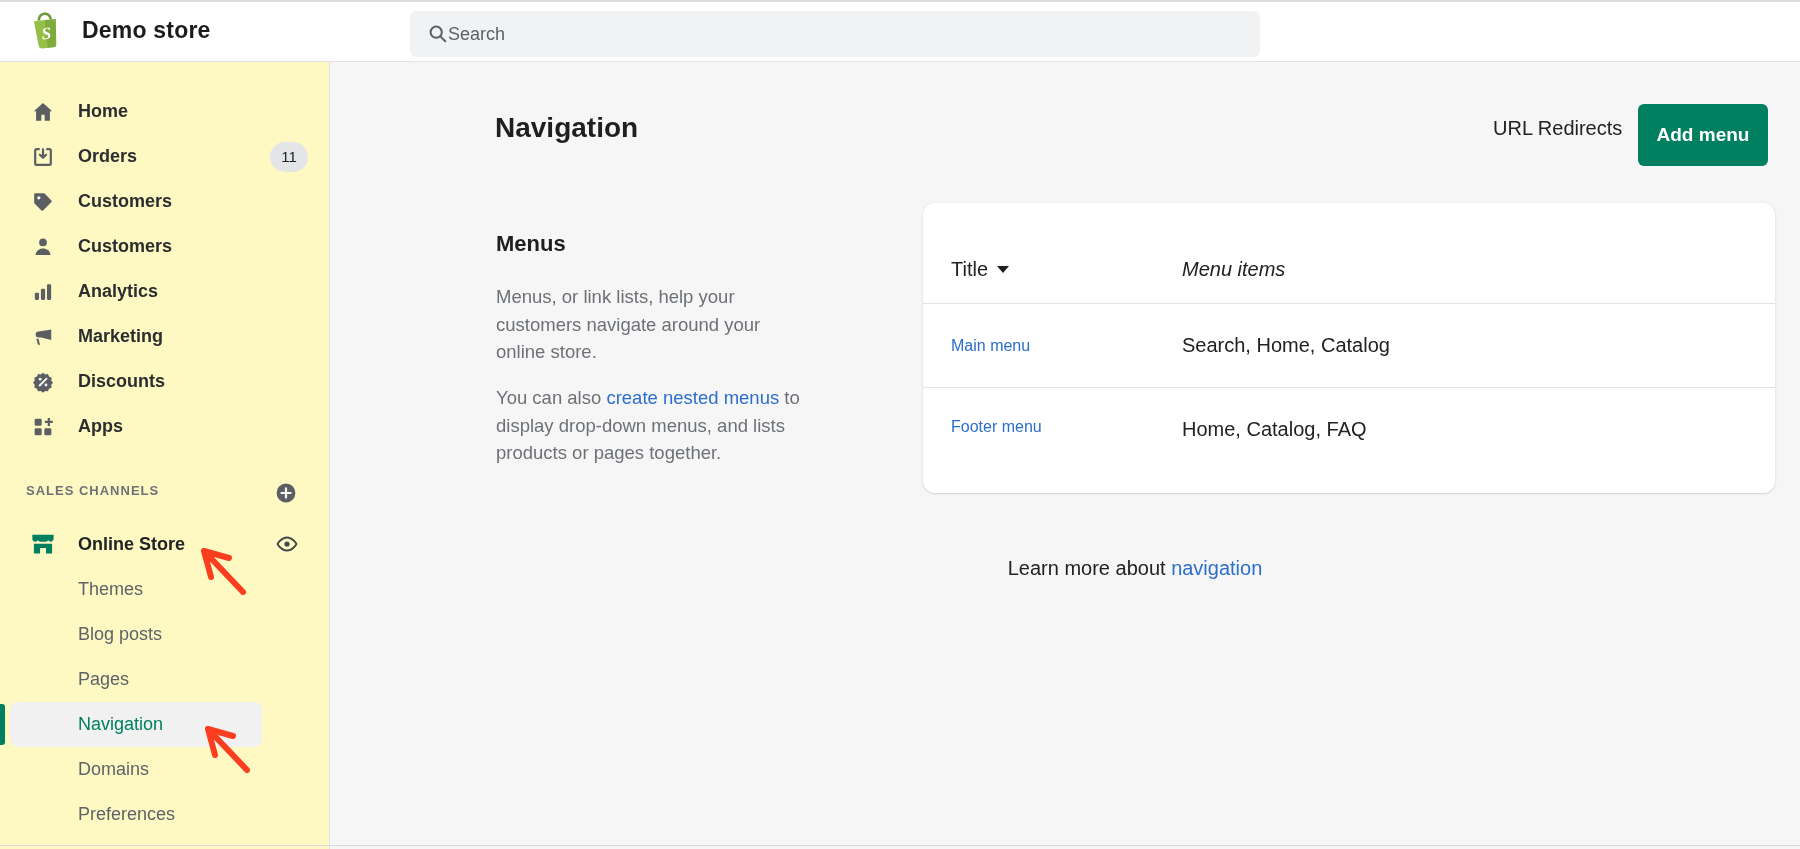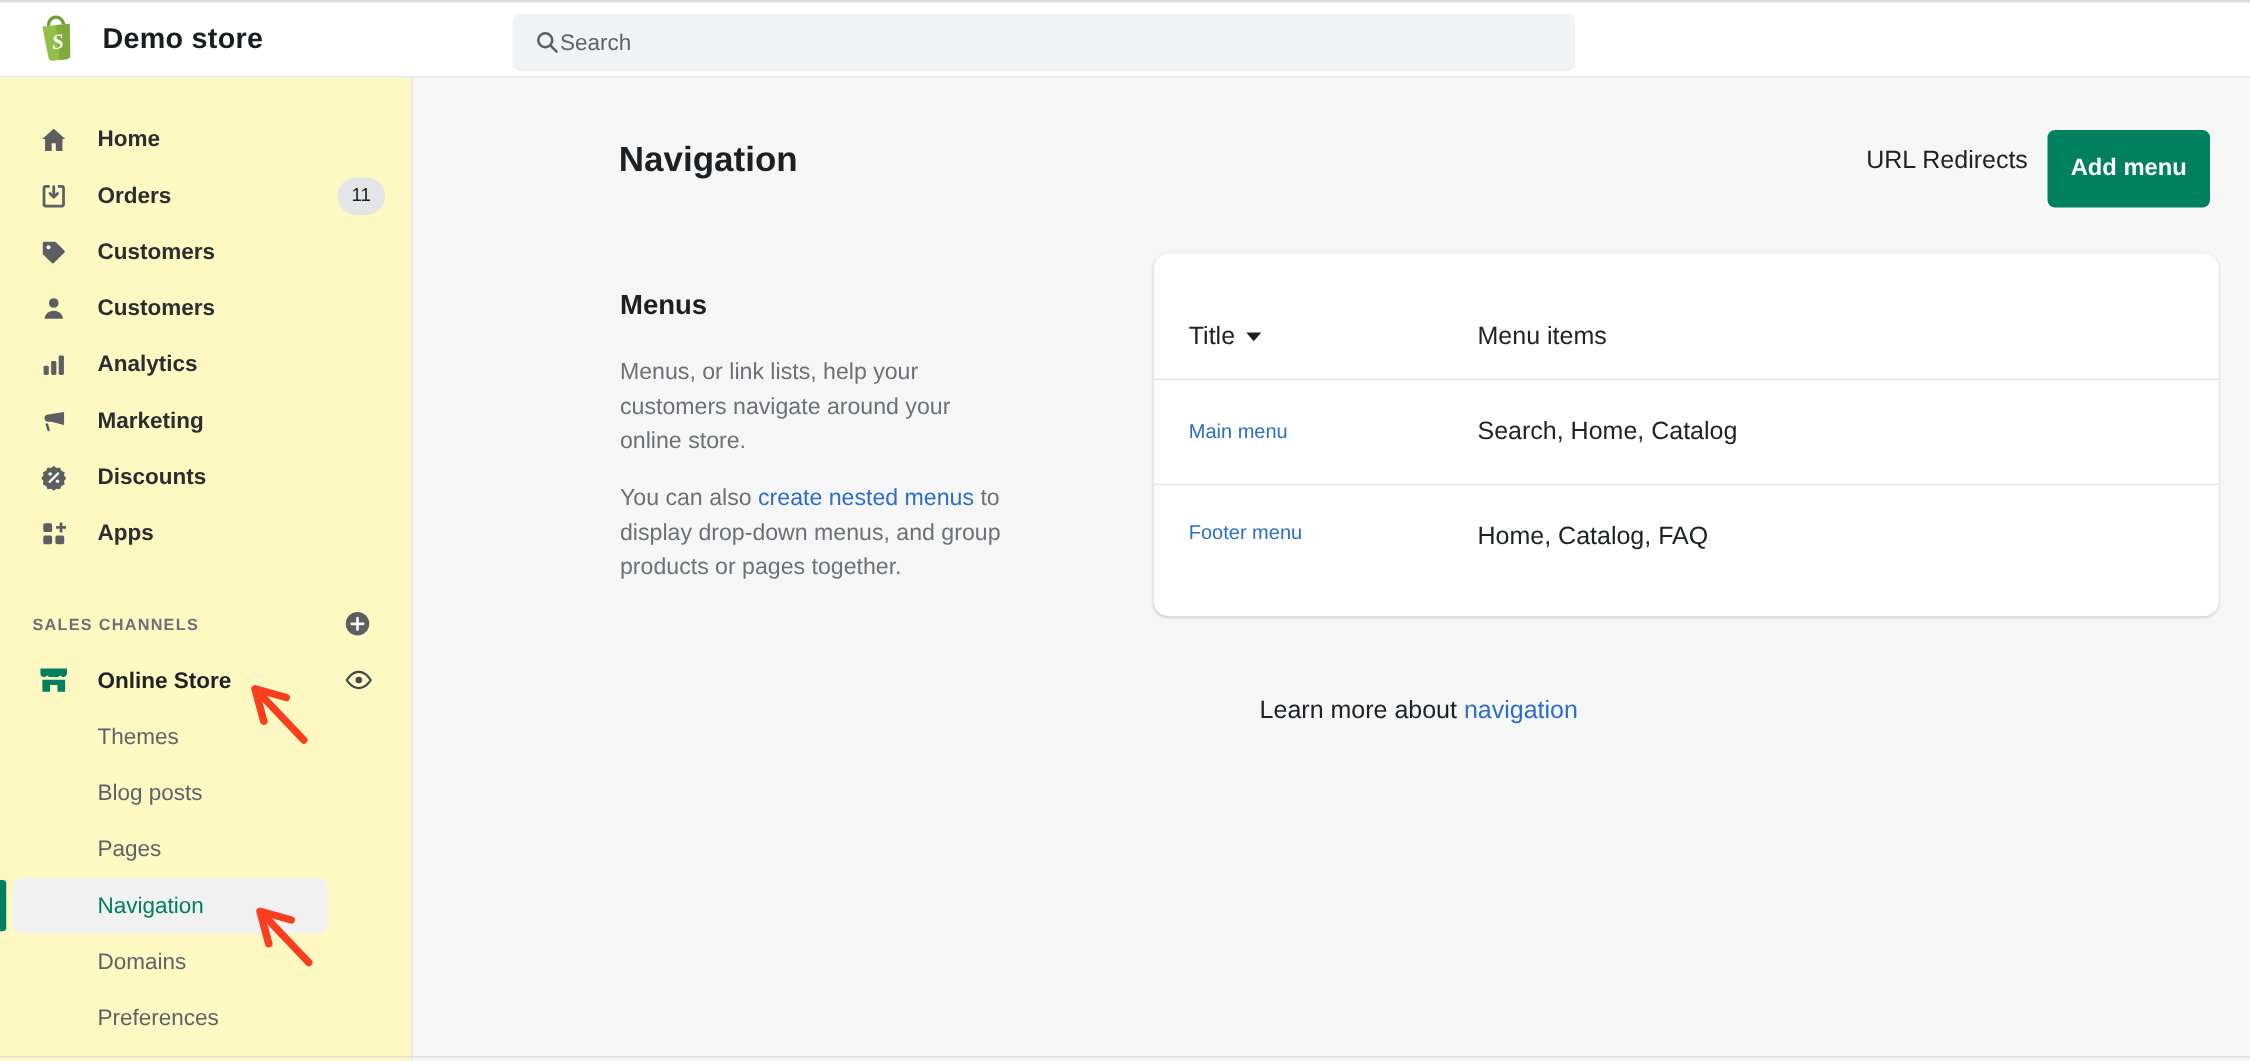--- a/index.html
+++ b/index.html
@@ -23,21 +23,21 @@
   .search-input{border:none;outline:none;background:transparent;font-family:inherit;font-size:18px;color:#44474a;width:740px;}
   .search-input::placeholder{color:#5e6266;opacity:1;}
 
   
   .sidebar{position:absolute;left:0;top:62px;bottom:0;width:330px;background:#fef9c3;border-right:1px solid #e1e3e5;z-index:30;}
   .side-nav{padding-top:27px;}
   .nav-item{display:flex;align-items:center;height:45px;padding-left:32px;cursor:pointer;}
   .nav-item .icon{width:22px;height:22px;color:#5c5f62;flex:0 0 auto;}
   .nav-item .nlabel{margin-left:24px;font-size:18px;font-weight:600;color:#2b2d2f;}
   .badge{margin-left:auto;margin-right:21px;background:#e4e5e7;border-radius:15px;min-width:38px;height:30px;display:flex;align-items:center;justify-content:center;font-size:15px;color:#202223;padding:0 11px;}
-  .channels-head{display:flex;align-items:center;margin-top:34px;height:32px;padding-left:26px;}
+  .channels-head{display:flex;align-items:flex-start;margin-top:34px;height:32px;padding-left:26px;}
   .channels-label{font-size:13px;font-weight:700;letter-spacing:1px;color:#6d7177;}
   .plus-circle{margin-left:auto;margin-right:33px;width:20px;height:20px;cursor:pointer;}
   .online-store-row{display:flex;align-items:center;height:46px;margin-top:6px;padding-left:30px;cursor:pointer;}
   .online-store-row .icon{width:26px;height:24px;color:#008060;flex:0 0 auto;}
   .online-store-row .nlabel{margin-left:22px;font-size:18px;font-weight:700;color:#202223;}
   .eye{margin-left:auto;margin-right:31px;width:22px;height:16px;color:#44474a;cursor:pointer;}
   .sub-item{display:flex;align-items:center;height:45px;padding-left:78px;font-size:18px;color:#5f6368;cursor:pointer;}
   .sub-item.active{background:#f1f1f2;border-radius:8px;margin-left:10px;margin-right:67px;padding-left:68px;color:#008060;position:relative;}
   .active-bar{position:absolute;left:-10px;top:2px;bottom:2px;width:5px;background:#008060;border-radius:0 3px 3px 0;}
 
@@ -49,21 +49,21 @@
   .menus-desc{position:absolute;left:496px;top:283px;font-size:18.5px;line-height:27.5px;color:#6d7175;}
   .menus-desc .line{display:block;}
   .menus-note{position:absolute;left:496px;top:384px;font-size:18.5px;line-height:27.5px;color:#6d7175;}
   .menus-note .line{display:block;}
   a.blue-link{color:#2c6ecb;text-decoration:none;cursor:pointer;}
 
   .card{position:absolute;left:923px;top:203px;width:852px;height:290px;background:#fff;border-radius:12px;box-shadow:0 1px 2px rgba(0,0,0,.13), 0 0 4px rgba(0,0,0,.04);}
   .card-header{height:100px;display:flex;align-items:flex-end;padding:0 28px 22px 28px;}
   .col-title{width:231px;display:flex;align-items:center;font-size:20px;color:#202223;cursor:pointer;}
   .caret{margin-left:9px;width:0;height:0;border-left:6px solid transparent;border-right:6px solid transparent;border-top:7px solid #1d1f21;}
-  .col-items{font-size:20px;color:#202223;}
+  .col-items{font-size:20px;color:#202223;font-style:italic;}
   .divider{height:1px;background:#e1e3e5;margin:0;border:none;}
   .trow{display:flex;padding-left:28px;}
   .trow.r1{height:83px;align-items:center;}
   .trow.r2{height:105px;align-items:flex-start;padding-top:30px;}
   .cell-title{width:231px;font-size:16px;}
   .cell-items{font-size:20px;color:#202223;}
 
   .footer-help{position:absolute;left:495px;top:557px;width:1280px;text-align:center;font-size:20px;color:#202223;}
 
   .annotations{position:absolute;left:0;top:0;z-index:70;pointer-events:none;}
@@ -231,21 +231,21 @@
 <h3 class="menus-heading">Menus</h3>
 
 <p class="menus-desc">
   <span class="line">Menus, or link lists, help your</span>
   <span class="line">customers navigate around your</span>
   <span class="line">online store.</span>
 </p>
 
 <p class="menus-note">
   <span class="line"><span>You can also </span><a class="blue-link">create nested menus</a><span> to</span></span>
-  <span class="line">display drop-down menus, and group</span>
+  <span class="line">display drop-down menus, and lists</span>
   <span class="line">products or pages together.</span>
 </p>
 
 <section class="card">
   <div class="card-header">
     <span class="col-title">
       <span>Title</span>
       <span class="caret"></span>
     </span>
     <span class="col-items">Menu items</span>

